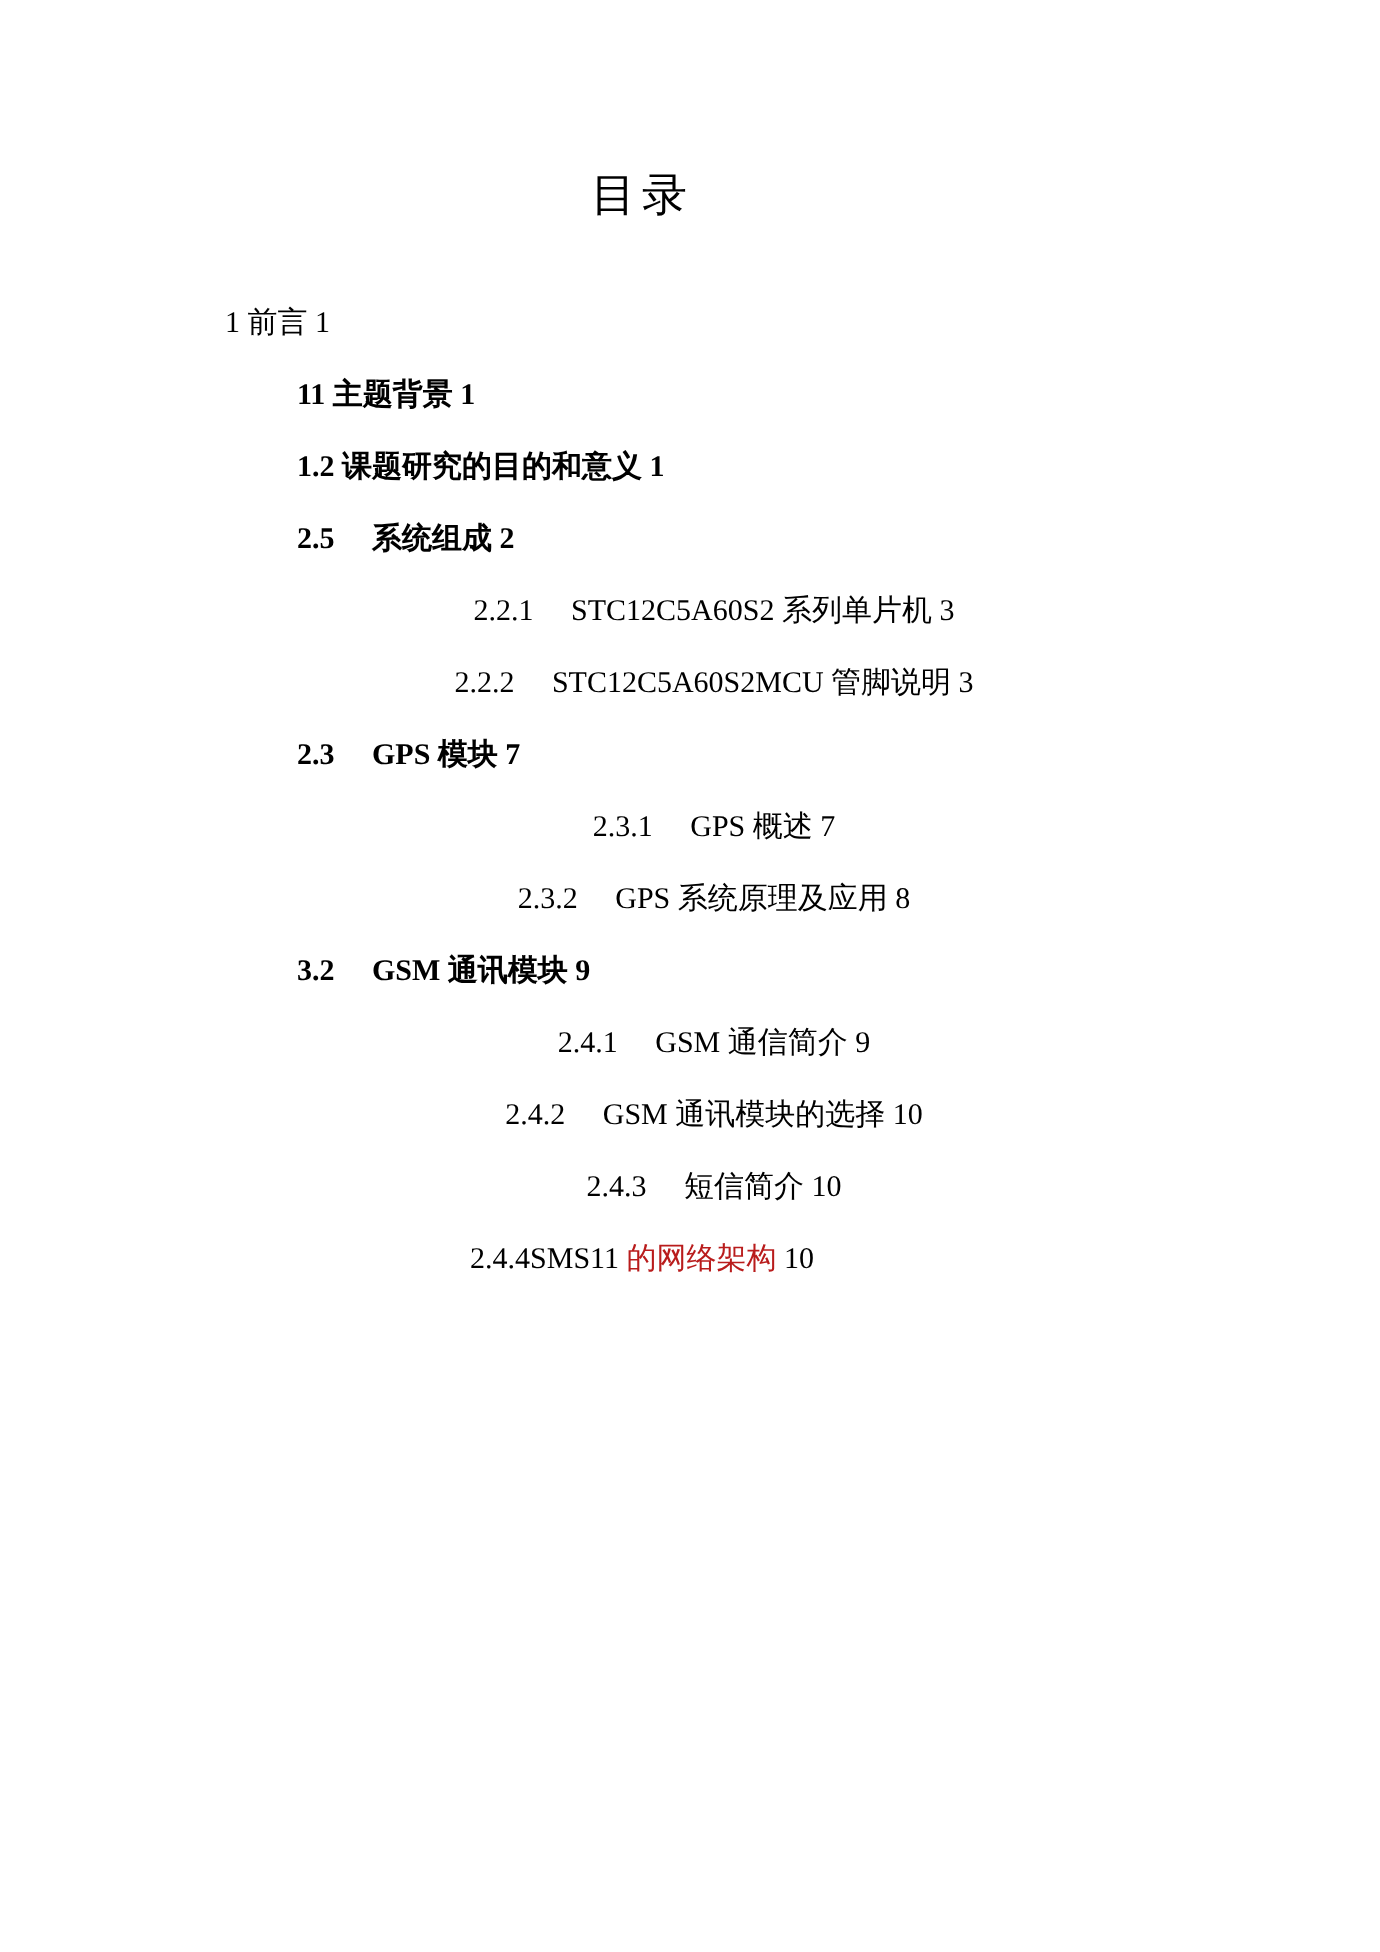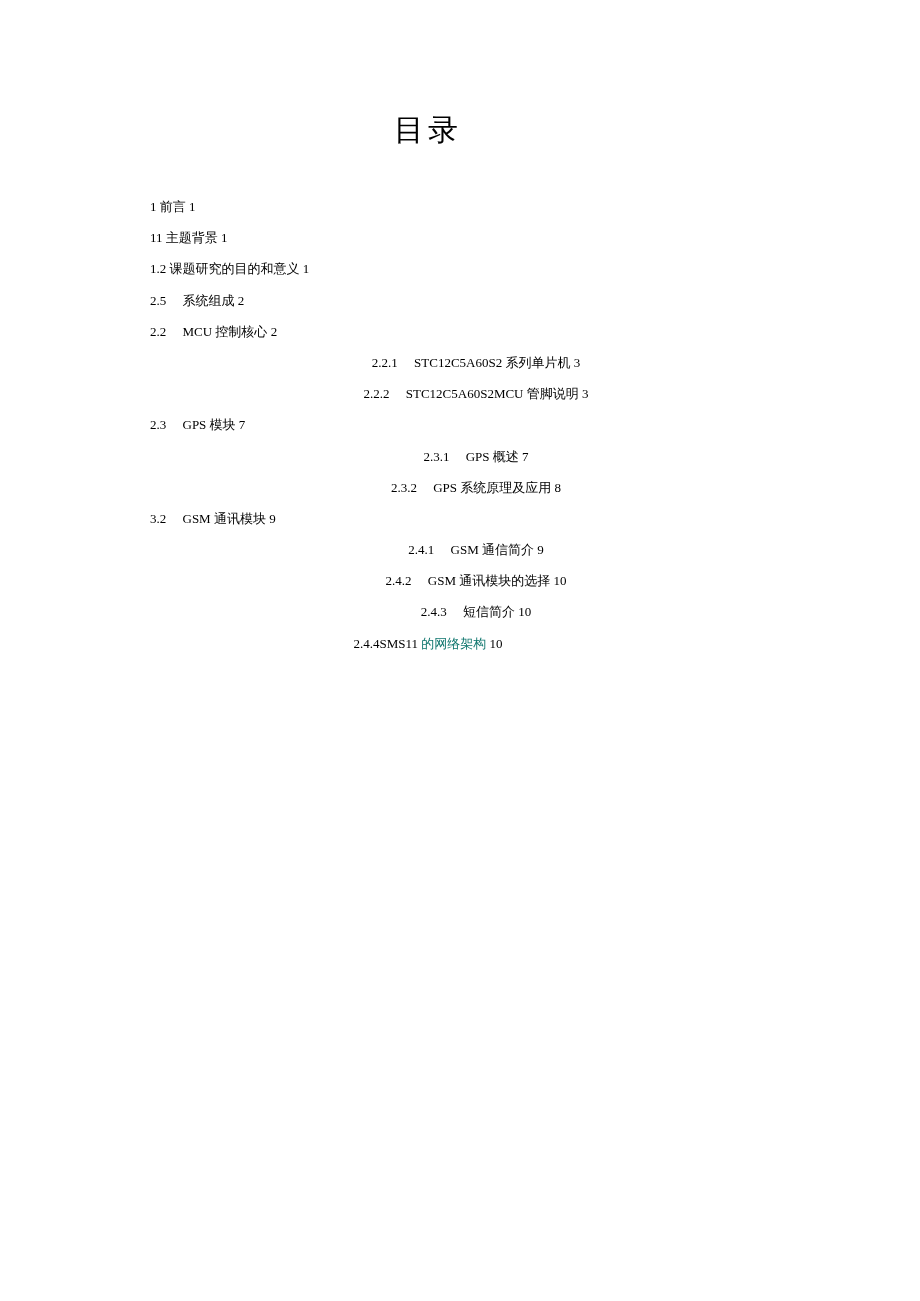--- a/index.html
+++ b/index.html
@@ -16,40 +16,42 @@
     padding: 110px 150px 0 150px;
     box-sizing: border-box;
   }
   .title {
     text-align: center;
     font-size: 30px;
     letter-spacing: 4px;
     margin-bottom: 40px;
   }
   .toc {
-    font-size: 13px;
+    font-size: 20px;
     line-height: 2.4;
   }
   .lvl1 {
     margin-left: 0;
   }
   .lvl2 {
+    margin-left: 48px;
+    font-weight: bold;
   }
   .lvl3 {
     margin-left: 96px;
     text-align: center;
   }
   .entry span {
     display: inline;
   }
   .centered-line {
     text-align: center;
   }
   .link-blue {
-    color: #0f766e;
+    color: #b91c1c;
   }
 </style>
 </head>
 <body>
 
 <div class="page">
 
   <div class="title">目录</div>
 
   <div class="toc">
@@ -78,27 +80,20 @@
 
 
     <div class="entry lvl2">
       <span>2.5</span>
       <span>&nbsp;&nbsp;&nbsp;</span>
       <span>系统组成</span>
       <span> </span>
       <span>2</span>
     </div>
 
-    <div class="entry lvl2">
-      <span>2.2</span>
-      <span>&nbsp;&nbsp;&nbsp;</span>
-      <span>MCU 控制核心</span>
-      <span> </span>
-      <span>2</span>
-    </div>
     <div class="entry lvl3">
       <span>2.2.1</span>
       <span>&nbsp;&nbsp;&nbsp;</span>
       <span>STC12C5A60S2 系列单片机</span>
       <span> </span>
       <span>3</span>
     </div>
     <div class="entry lvl3">
       <span>2.2.2</span>
       <span>&nbsp;&nbsp;&nbsp;</span>

